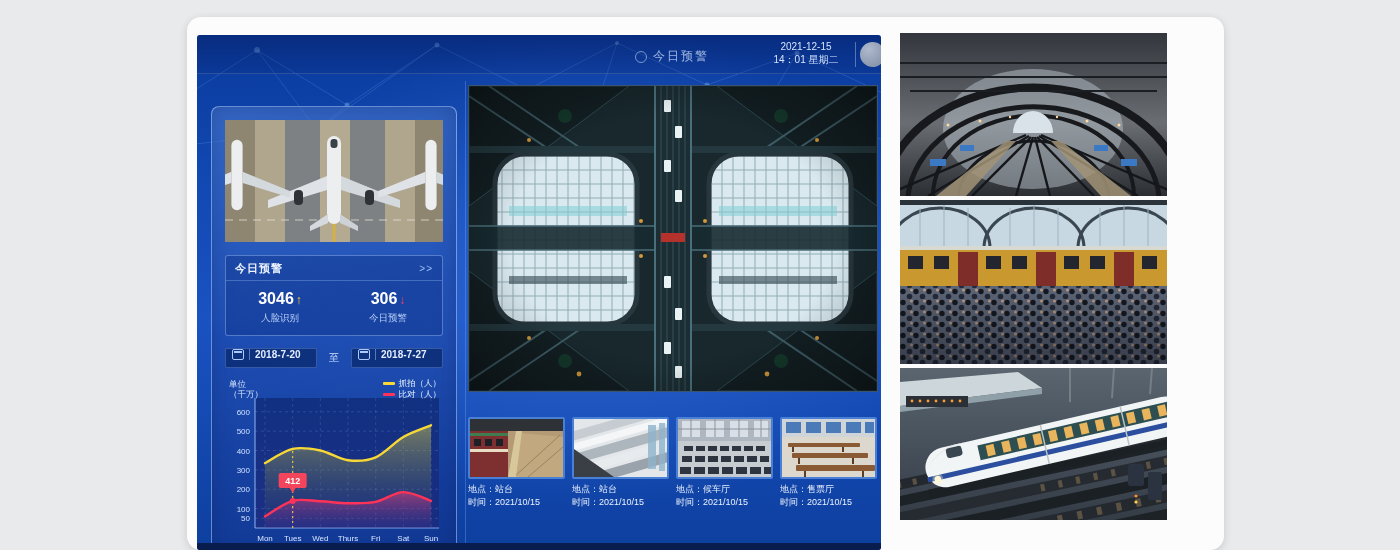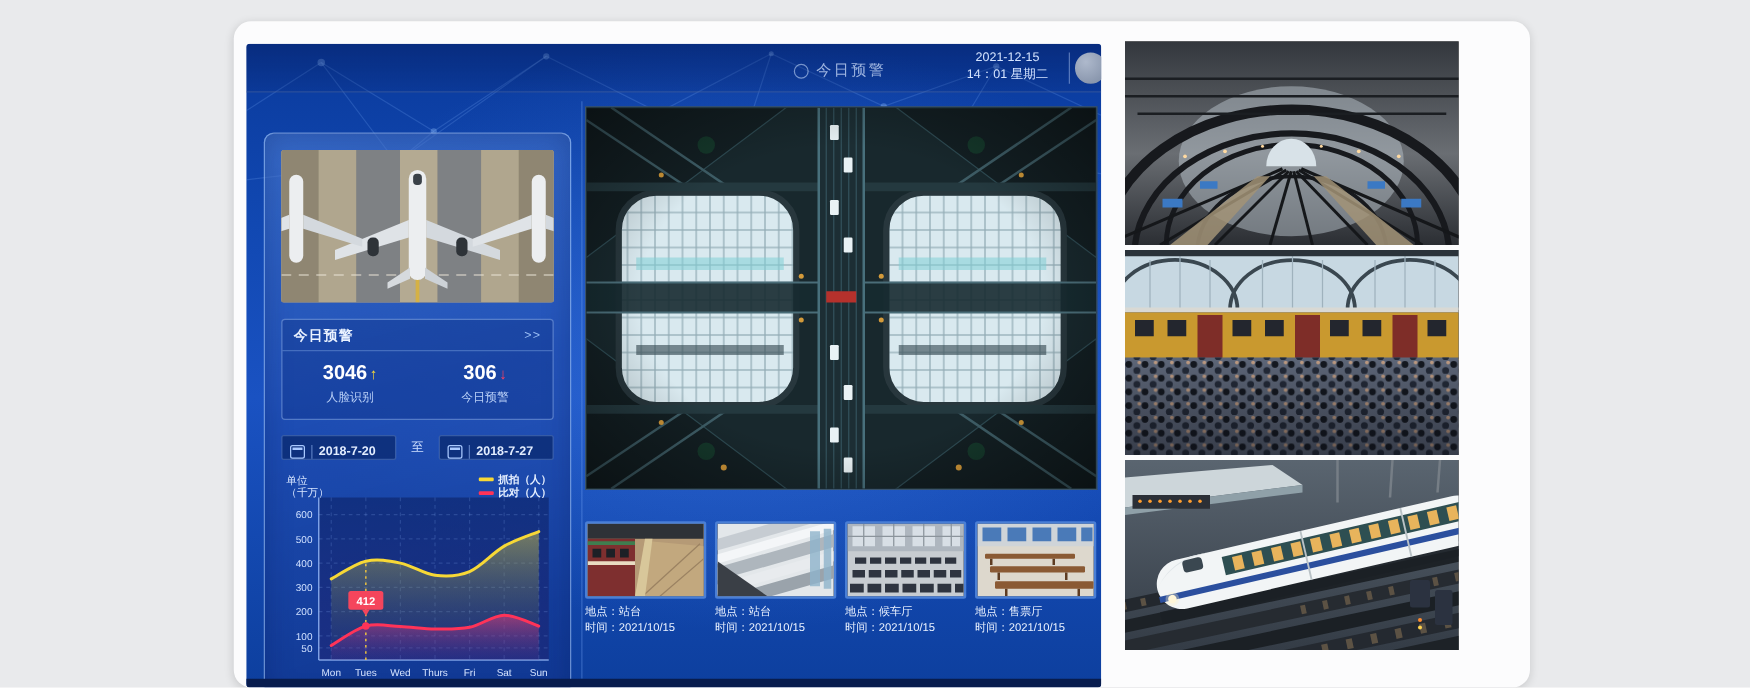--- a/index.html
+++ b/index.html
@@ -38,31 +38,31 @@
   .alert-hd{display:flex;justify-content:space-between;align-items:center;height:24px;
         padding:0 9px;border-bottom:1px solid rgba(150,186,240,.35);}
   .alert-title{color:#eaf2ff;font-size:11px;font-weight:bold;letter-spacing:1px;}
   .alert-more{color:#9cc0f7;font-size:10px;letter-spacing:1px;cursor:pointer;}
   .alert-stats{display:flex;padding:9px 0 10px;}
   .stat{flex:1;text-align:center;}
   .stat-val{color:#fff;font-size:16px;font-weight:bold;}
   .stat-arrow{font-size:12px;font-weight:bold;margin-left:2px;}
   .stat-label{margin-top:4px;color:#b9d0f7;font-size:9.5px;}
   .date-row{margin-top:12px;display:flex;align-items:center;justify-content:space-between;}
-  .datebox{display:flex;align-items:flex-end;gap:5px;width:92px;height:20px;box-sizing:border-box;
+  .datebox{display:flex;align-items:flex-start;gap:5px;width:92px;height:20px;box-sizing:border-box;
         padding:0 6px;background:rgba(10,40,110,.75);border:1px solid rgba(120,160,230,.38);
         border-radius:2px;cursor:pointer;}
   .cal{width:10px;height:9px;border:1.5px solid #a9c9ff;border-radius:2px;position:relative;flex:none;}
   .cal::before{content:"";position:absolute;left:1px;right:1px;top:1px;height:2px;background:#a9c9ff;}
   .datebox .vsep{width:1px;height:11px;background:rgba(160,195,255,.5);}
   .datebox .dval{color:#e2edff;font-size:10px;font-weight:bold;}
   .date-to{color:#cfe0ff;font-size:10px;}
   .chart-box{position:relative;margin-top:10px;width:218px;height:178px;}
   .unit-label{position:absolute;left:4px;top:1px;color:#d8e6ff;font-size:8.5px;line-height:10px;z-index:2;}
-  .legend{position:absolute;right:2px;top:0;z-index:2;font-weight:bold;}
+  .legend{position:absolute;right:2px;top:0;z-index:2;}
   .legend .lg-row{display:flex;align-items:center;gap:4px;height:11px;justify-content:flex-end;}
   .legend .dash-sw{width:12px;height:3px;border-radius:1px;}
   .legend .lg-txt{color:#e8f1ff;font-size:8.5px;}
   
   .big-view{position:absolute;left:271px;top:50px;width:410px;height:307px;overflow:hidden;
         border:1px solid rgba(130,170,235,.35);box-sizing:border-box;background:#15262b;cursor:pointer;}
   .thumbs{position:absolute;left:271px;top:382px;width:412px;display:flex;gap:7px;}
   .thumb{width:97px;cursor:pointer;}
   .thumb-img{width:93px;height:58px;border:2px solid #4a7fd6;border-radius:2px;overflow:hidden;background:#666;}
   .thumb-meta{margin-top:4px;color:#eaf2ff;font-size:9px;line-height:13px;}

